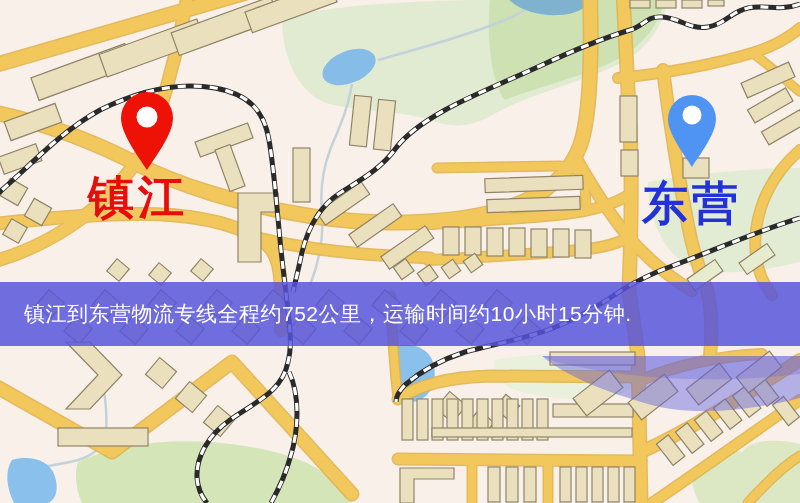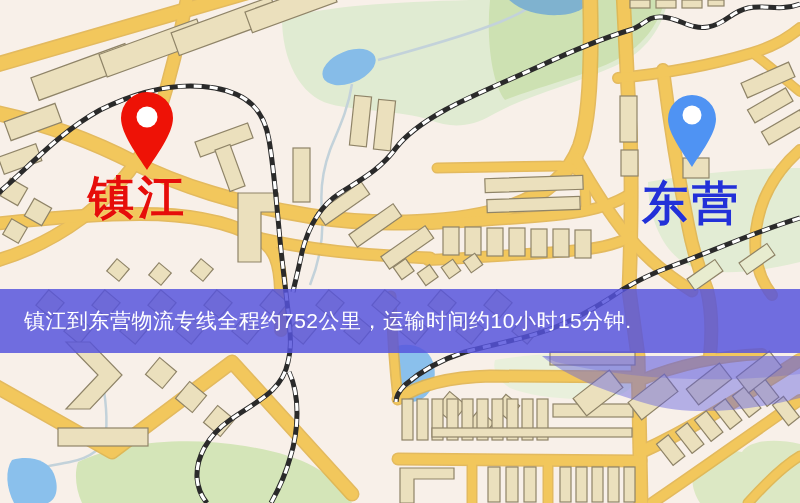--- a/index.html
+++ b/index.html
@@ -1,21 +1,21 @@
 <!DOCTYPE html>
 <html><head>
 <meta charset="utf-8">
 <style>
   html,body{margin:0;padding:0;background:#222;}
   #stage{position:relative;width:800px;height:503px;overflow:hidden;
          font-family:"Liberation Sans","DejaVu Sans",sans-serif;background:#f8f0e9;}
   #mapsvg{position:absolute;left:0;top:0;}
   .city-label{position:absolute;font-weight:bold;font-size:46px;line-height:1;
               letter-spacing:4px;text-shadow:0 0 2px rgba(255,255,255,.35);user-select:none;}
-  #banner{position:absolute;left:0;top:289px;width:800px;height:64px;}
+  #banner{position:absolute;left:0;top:282px;width:800px;height:64px;}
   #banner-bg{position:absolute;inset:0;opacity:.84;background:#5654dc;}
   #banner-text{position:absolute;inset:0;display:flex;align-items:center;
                padding-left:24px;color:#ffffff;font-size:21px;letter-spacing:.5px;}
 </style>
 </head>
 <body>
 
 <div id="stage">
 
 <svg id="mapsvg" width="800" height="503" viewBox="0 0 800 503">

